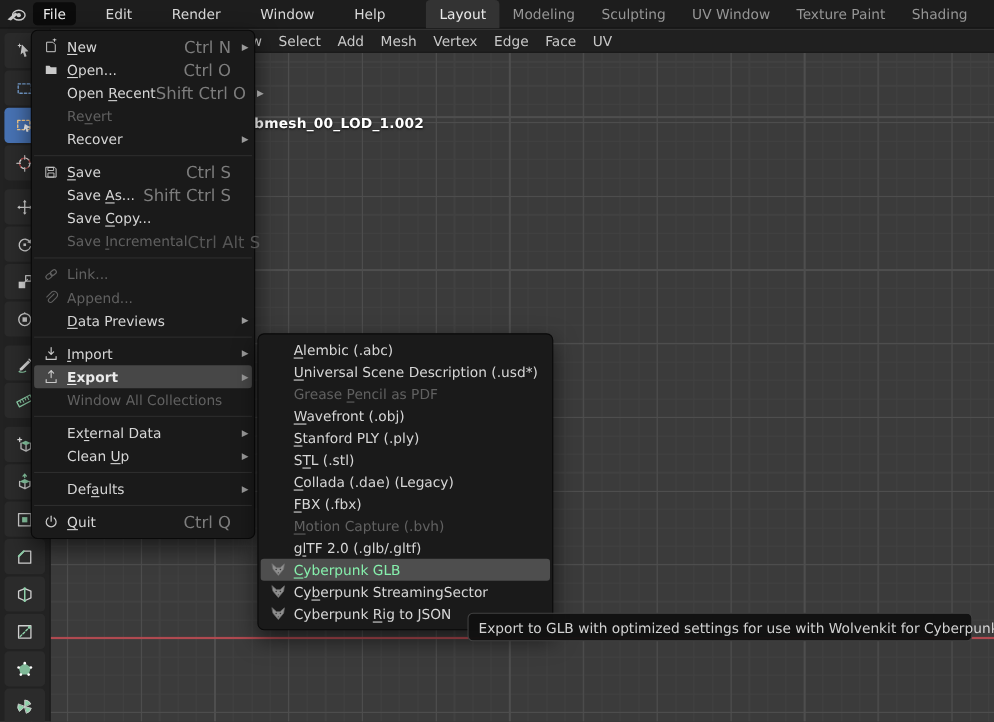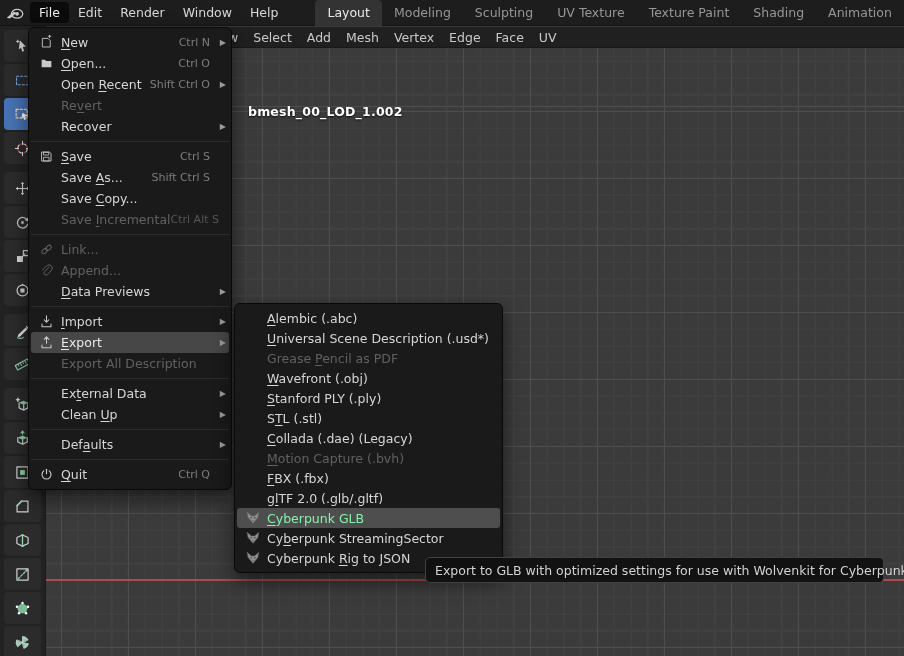--- a/index.html
+++ b/index.html
@@ -2,21 +2,21 @@
 <html><head>
 <meta charset="utf-8">
 <style>
   * { margin:0; padding:0; box-sizing:border-box; }
   html,body { width:904px; height:656px; overflow:hidden; }
   body { font-family:"DejaVu Sans","Liberation Sans",sans-serif; background:#3b3b3b; position:relative; font-size:12.5px; -webkit-font-smoothing:antialiased; }
 
   
   #topbar { position:absolute; left:0; top:0; width:904px; height:26px; background:#1d1d1d; display:flex; align-items:center; z-index:30; border-bottom:1px solid #131313; }
   #logo { width:30px; display:flex; justify-content:center; align-items:center; }
-  #menubar { display:flex; align-items:center; }
+  #menubar { display:flex; align-items:center;gap:18px; }
   .menu-btn { color:#d8d8d8; padding:3px 9px; border-radius:4px; cursor:default; white-space:nowrap; }
   .menu-btn.active { background:#0b0b0b; color:#ececec; }
   #tabs { display:flex; align-items:stretch; height:26px; margin-left:28px; white-space:nowrap; overflow:hidden; flex:1; }
   .tab { color:#969696; padding:0 12px; display:flex; align-items:center; border-radius:4px 4px 0 0; }
   .tab.active { background:#333333; color:#e9e9e9; }
 
   
   #vph { position:absolute; left:0; top:27px; width:904px; height:21px; background:#202020; z-index:5; border-bottom:1px solid #181818; }
   #vph-items { position:absolute; left:228px; top:0; height:21px; display:flex; gap:15px; align-items:center; color:#c9c9c9; }
   .vph-item { white-space:nowrap; }
@@ -24,43 +24,43 @@
   
   #grid { position:absolute; left:0; top:48px; width:904px; height:608px; background:#3b3b3b;
     background-image:
       repeating-linear-gradient(to right, #4e4e4e 0 1px, transparent 1px 67px),
       repeating-linear-gradient(to bottom, #4e4e4e 0 1px, transparent 1px 67px),
       repeating-linear-gradient(to right, #414141 0 1px, transparent 1px 16.75px),
       repeating-linear-gradient(to bottom, #414141 0 1px, transparent 1px 16.75px);
     background-position: 61px 0, 0 63px, 10.75px 0, 0 12.75px;
     z-index:1; }
   #x-axis { position:absolute; left:0; top:531px; width:904px; height:1.6px; background:#bb4a52; opacity:.9; }
-  #obj-label { position:absolute; left:248px; top:56px; color:#ffffff; font-weight:700; font-size:12.5px; text-shadow:0 1px 2px rgba(0,0,0,.8); letter-spacing:.2px; }
+  #obj-label { position:absolute; left:231px; top:56px; color:#ffffff; font-weight:700; font-size:12.5px; text-shadow:0 1px 2px rgba(0,0,0,.8); letter-spacing:.2px; }
 
   
   #toolbar { position:absolute; left:0; top:26px; width:46px; height:630px; background:#222222; z-index:6; border-right:1px solid #1a1a1a; }
   .tool { position:absolute; left:4px; width:37px; height:32px; background:#2b2b2b; border-radius:4px; display:flex; align-items:center; justify-content:center; color:#d6d6d6; }
   .tool.active { background:#4772b3; color:#ffffff; }
   .tool.green { color:#8fd2ab; }
   .tool svg { display:block; }
 
   
   .panel { position:absolute; background:#1a1a1a; border:1px solid #090909; border-radius:6px; box-shadow:0 8px 20px rgba(0,0,0,.55); z-index:40; padding:4px 0; }
   #filemenu { left:28px; top:27px; width:204px; }
   #submenu  { left:234px; top:303px; width:269px; z-index:45; }
   .mrow { display:flex; align-items:center; height:21px; margin:0 2px; border-radius:3px; color:#d6d6d6; }
   #submenu .mrow { height:20px; }
   .mrow .micon { width:17px; margin-left:7px; display:flex; align-items:center; justify-content:center; color:#c9c9c9; flex:none; }
   .mrow .mlabel { margin-left:6px; white-space:nowrap; flex:1; }
-  .mrow .mshort { color:#7d7d7d; margin-right:5px; white-space:nowrap; font-size:11px; }
+  .mrow .mshort { color:#7d7d7d; margin-right:5px; white-space:nowrap; font-size:15px; }
   .mrow .marrow { width:11px; margin-right:3px; color:#9a9a9a; font-size:8px; text-align:right; flex:none; }
   .mrow.disabled { color:#616161; }
   .mrow.disabled .mshort { color:#555555; }
   .mrow.disabled .micon { color:#616161; }
-  .mrow.hl { background:#474747; color:#eaeaea; }
+  .mrow.hl { background:#474747; color:#eaeaea;font-weight:bold; }
   .mrow.hl2 { background:#4e4e4e; color:#86efac; }
   .msep { height:1px; background:#2d2d2d; margin:4px 2px; }
   .u { text-decoration:underline; text-underline-offset:2px; }
 
   
   #tooltip { position:absolute; left:425px; top:557px; width:459px; height:26px; background:rgba(17,17,17,.97); border:1px solid #414141; border-radius:5px; z-index:60; color:#d2d2d2; display:flex; align-items:center; padding:0 9px; white-space:nowrap; font-size:12.5px; }
 </style>
 </head>
 <body>
 
@@ -263,21 +263,21 @@
       <div class="menu-btn active">File</div>
       <div class="menu-btn">Edit</div>
       <div class="menu-btn">Render</div>
       <div class="menu-btn">Window</div>
       <div class="menu-btn">Help</div>
     </nav>
   <nav id="tabs">
       <div class="tab active">Layout</div>
       <div class="tab">Modeling</div>
       <div class="tab">Sculpting</div>
-      <div class="tab">UV Texture</div>
+      <div class="tab">UV Window</div>
       <div class="tab">Texture Paint</div>
       <div class="tab">Shading</div>
       <div class="tab">Animation</div>
       <div class="tab">Rendering</div>
     </nav>
 </header>
 
 <div id="filemenu" class="panel">
     <div class="mrow">
       <span class="micon">
@@ -389,21 +389,21 @@
         <svg width="15" height="15" viewBox="0 0 20 20" fill="none" stroke="currentColor" stroke-width="1.4" stroke-linecap="round" stroke-linejoin="round">
           <path d="M10 11 V2.5 M10 2.5 l-3 3.2 M10 2.5 l3 3.2" stroke-width="1.4"></path>
           <path d="M4 13.5 V17 H16 V13.5" stroke-width="1.4"></path>
         </svg>
       </span>
       <span class="mlabel"><span class="u">E</span>xport</span>
       <span class="marrow">▶</span>
     </div>
     <div class="mrow disabled">
       <span class="micon"></span>
-      <span class="mlabel">Export All Description</span>
+      <span class="mlabel">Window All Collections</span>
       <span class="marrow"></span>
     </div>
     <div class="msep"></div>
     <div class="mrow">
       <span class="micon"></span>
       <span class="mlabel">Ex<span class="u">t</span>ernal Data</span>
       <span class="marrow">▶</span>
     </div>
     <div class="mrow">
       <span class="micon"></span>
@@ -458,28 +458,28 @@
     <div class="mrow">
       <span class="micon"></span>
       <span class="mlabel">S<span class="u">T</span>L (.stl)</span>
       <span class="marrow"></span>
     </div>
     <div class="mrow">
       <span class="micon"></span>
       <span class="mlabel"><span class="u">C</span>ollada (.dae) (Legacy)</span>
       <span class="marrow"></span>
     </div>
+    <div class="mrow">
+      <span class="micon"></span>
+      <span class="mlabel"><span class="u">F</span>BX (.fbx)</span>
+      <span class="marrow"></span>
+    </div>
     <div class="mrow disabled">
       <span class="micon"></span>
       <span class="mlabel"><span class="u">M</span>otion Capture (.bvh)</span>
-      <span class="marrow"></span>
-    </div>
-    <div class="mrow">
-      <span class="micon"></span>
-      <span class="mlabel"><span class="u">F</span>BX (.fbx)</span>
       <span class="marrow"></span>
     </div>
     <div class="mrow">
       <span class="micon"></span>
       <span class="mlabel">g<span class="u">l</span>TF 2.0 (.glb/.gltf)</span>
       <span class="marrow"></span>
     </div>
     <div class="mrow hl2">
       <span class="micon">
         <svg width="16" height="16" viewBox="0 0 20 20" fill="none" stroke="currentColor" stroke-width="1.4" stroke-linecap="round" stroke-linejoin="round">

